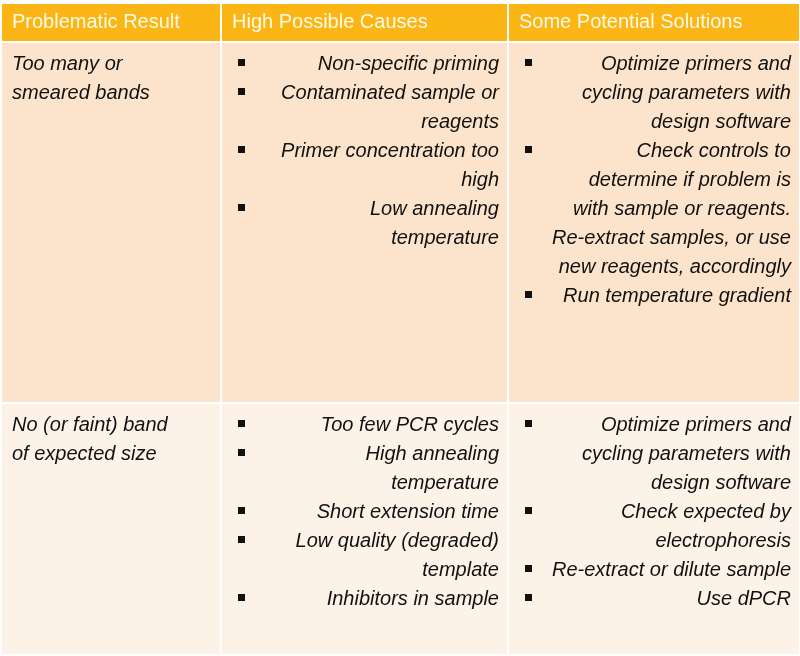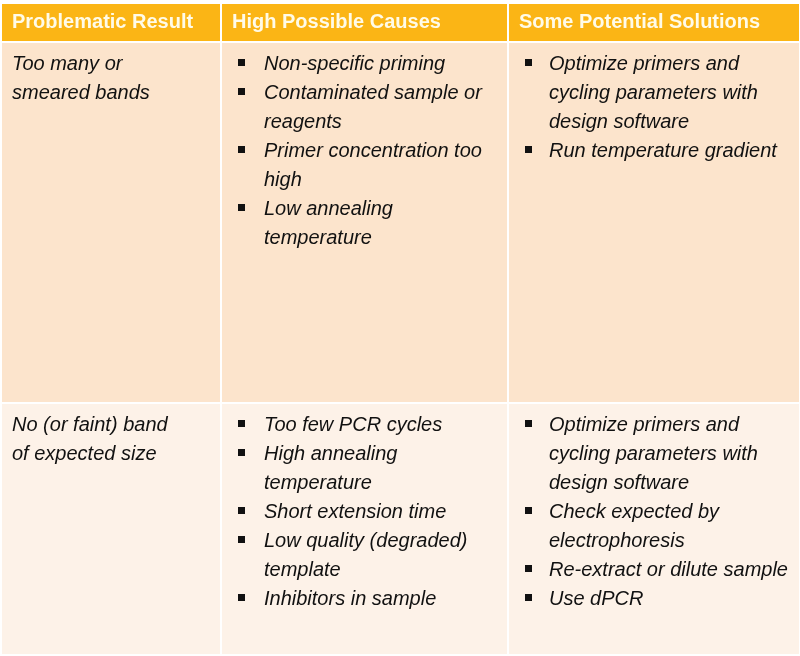--- a/index.html
+++ b/index.html
@@ -10,38 +10,38 @@
       display: grid;
       grid-template-columns: 218px 285px 290px;
       grid-template-rows: 37px 359px 250px;
       column-gap: 2px; row-gap: 2px;
       background: #ffffff;
       font-family: "Liberation Sans", sans-serif;
     }
     .hcell {
       background: #fbb515;
       color: #fffbe8;
-      font-weight: bold;
+      font-weight: normal;
       font-size: 20px;
       padding: 6px 0 0 10px;
       box-sizing: border-box;
       white-space: nowrap;
     }
     .cell {
       box-sizing: border-box;
       font-size: 20px;
       line-height: 29px;
       color: #111;
       padding: 6px 8px 0 10px;
       font-style: italic;
     }
     .r1 { background: #fce4cc; }
     .r2 { background: #fdf2e8; }
     ul { list-style: none; margin: 0; padding: 0; }
-    li { position: relative; padding-left: 32px; }
+    li { position: relative; padding-left: 32px; text-align: right; }
     li .bullet {
       position: absolute; left: 6px; top: 10px;
       width: 7px; height: 7px; background: #111;
     }
     .sol li { padding-left: 30px; }
   </style>
 </head>
 <body>
 
 <div class="table">
@@ -57,20 +57,21 @@
     <ul>
       <li><span class="bullet"></span><span>Non-specific priming</span></li>
       <li><span class="bullet"></span><span>Contaminated sample or reagents</span></li>
       <li><span class="bullet"></span><span>Primer concentration too high</span></li>
       <li><span class="bullet"></span><span>Low annealing temperature</span></li>
     </ul>
   </div>
   <div class="cell r1 sol">
     <ul>
       <li><span class="bullet"></span><span>Optimize primers and cycling parameters with design software</span></li>
+      <li><span class="bullet"></span><span>Check controls to determine if problem is with sample or reagents. Re-extract samples, or use new reagents, accordingly</span></li>
       <li><span class="bullet"></span><span>Run temperature gradient</span></li>
     </ul>
   </div>
 
   <div class="cell r2">
     <div>No (or faint) band</div>
     <div>of expected size</div>
   </div>
   <div class="cell r2">
     <ul>

